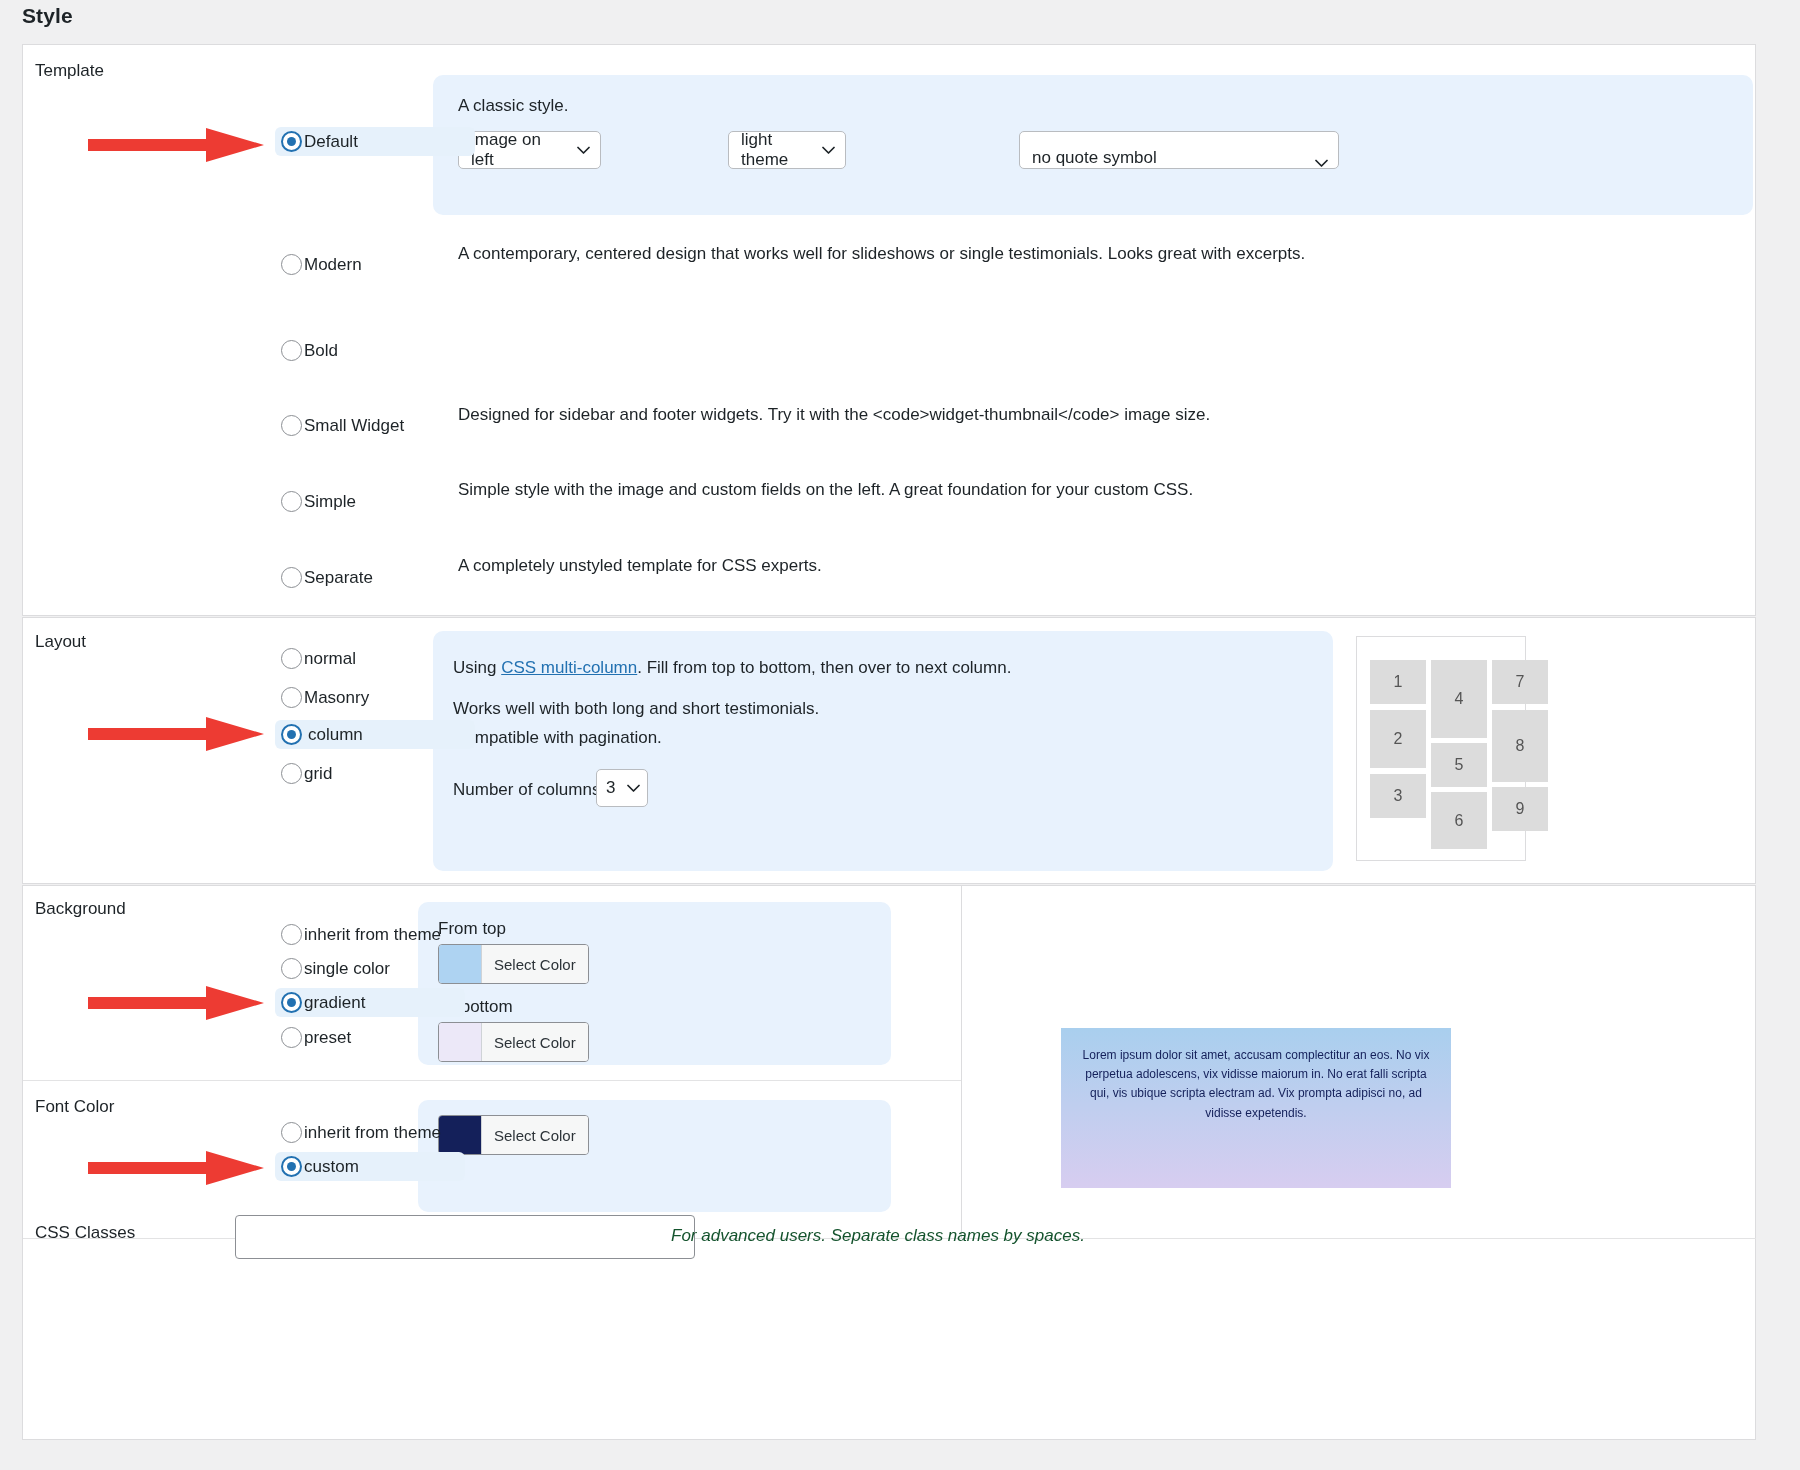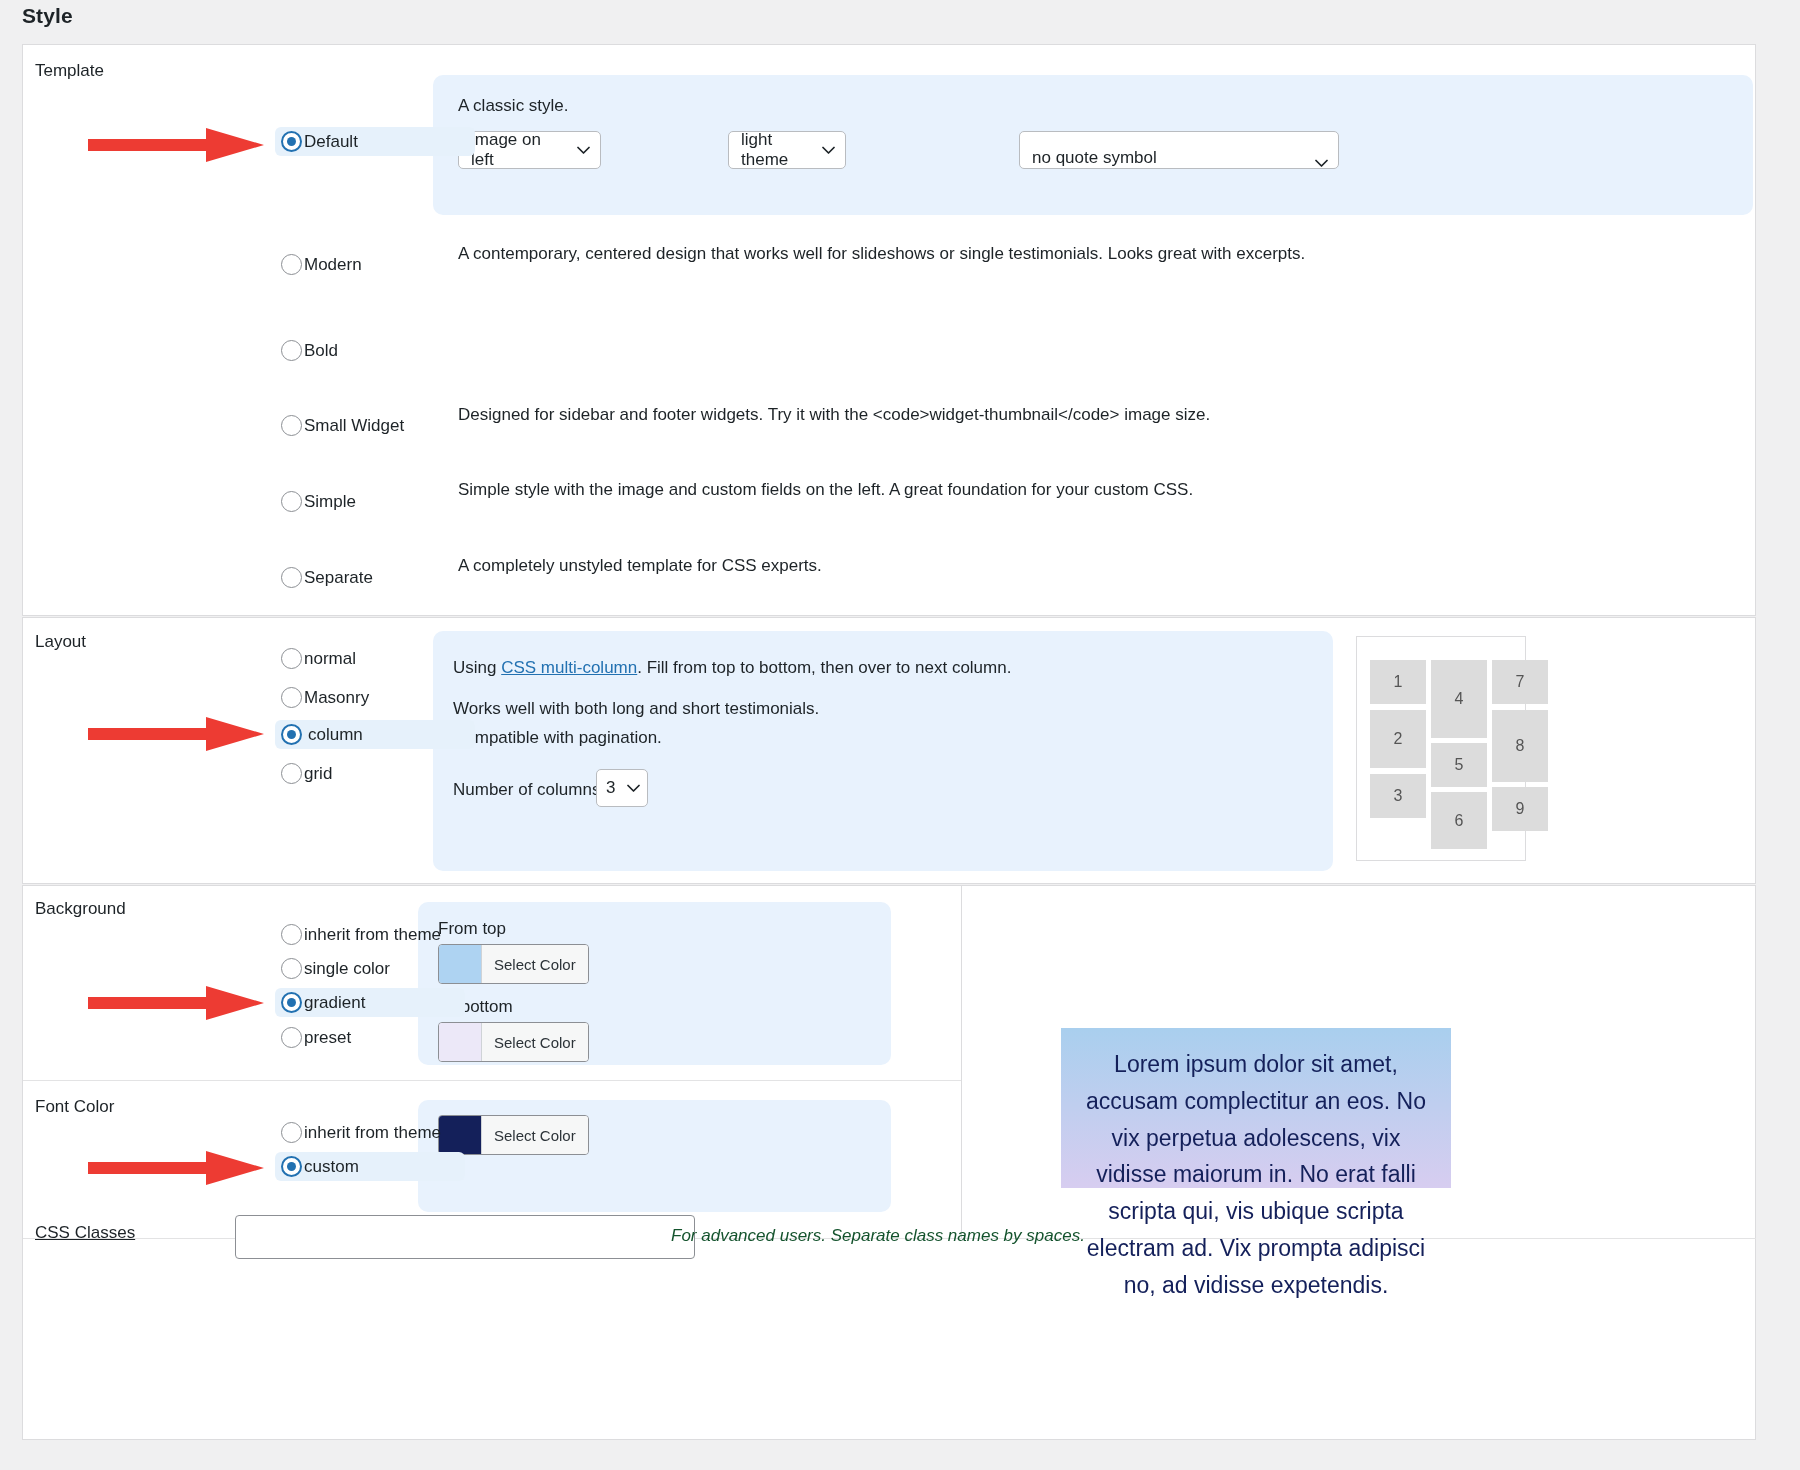--- a/index.html
+++ b/index.html
@@ -170,21 +170,21 @@
   }
   .pick-label {
     font-size: 17px;
     color: #1d2327;
   }
 
   .preview-card {
     position: absolute;
     background: linear-gradient(to bottom, #a9cfee 0%, #d7cdf0 100%);
     color: #14205a;
-    font-size: 23px;
+    font-size: 12px;
     line-height: 1.6;
     text-align: center;
     padding: 18px 20px;
     box-sizing: border-box;
   }
 
   .divider-v {
     position: absolute;
     width: 1px;
     background: #dcdcde;
@@ -393,21 +393,21 @@
     </div>
     <div class="opt sel" style="position:absolute; left:252px; top:266px; width:190px;">
       <span class="radio checked"></span>
       <span class="lbl">custom</span>
     </div>
 
     <div class="preview-card" style="left:1038px; top:142px; width:390px; height:160px;">
       <span>Lorem ipsum dolor sit amet, accusam complectitur an eos. No vix perpetua adolescens, vix vidisse maiorum in. No erat falli scripta qui, vis ubique scripta electram ad. Vix prompta adipisci no, ad vidisse expetendis.</span>
     </div>
 
-    <div class="sec-label" style="left:12px; top:337px;text-decoration:underline;">CSS Classes</div>
+    <div class="sec-label" style="left:12px; top:337px;">CSS Classes</div>
     <input class="text-input" style="left: 212px; top: 329px; width: 460px; height: 44px;" placeholder="">
     <div class="hint" style="left:648px; top:340px;">For advanced users. Separate class names by spaces.</div>
   </div>
 
   <svg class="arrow" style="left:88px; top:125px;" width="180" height="40" viewBox="0 0 180 40">
     <path d="M0 14 L118 14 L118 3 L176 20 L118 37 L118 26 L0 26 Z" fill="#ed3b33"></path>
   </svg>
   <svg class="arrow" style="left:88px; top:714px;" width="180" height="40" viewBox="0 0 180 40">
     <path d="M0 14 L118 14 L118 3 L176 20 L118 37 L118 26 L0 26 Z" fill="#ed3b33"></path>
   </svg>

